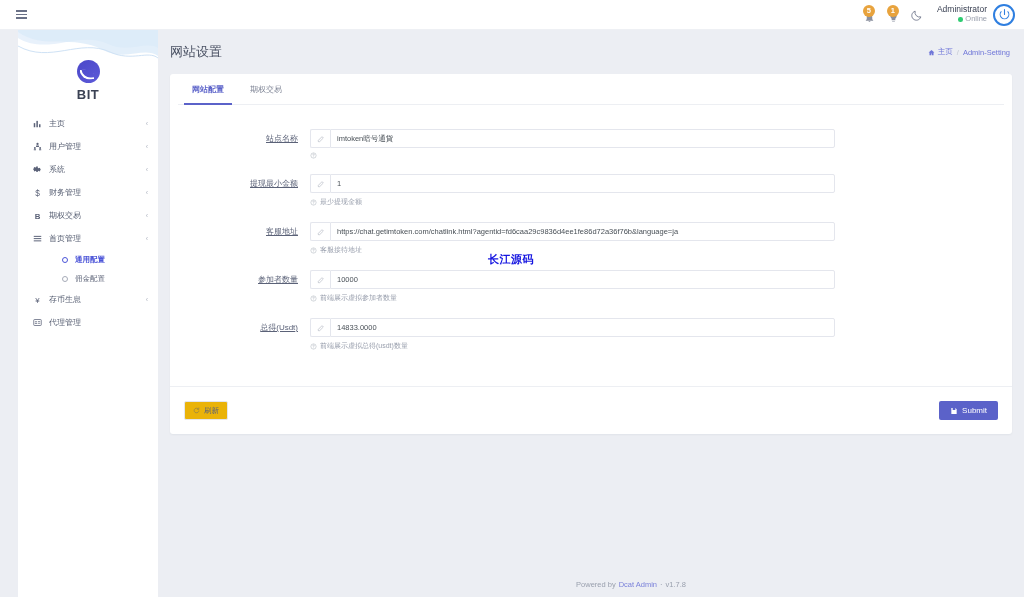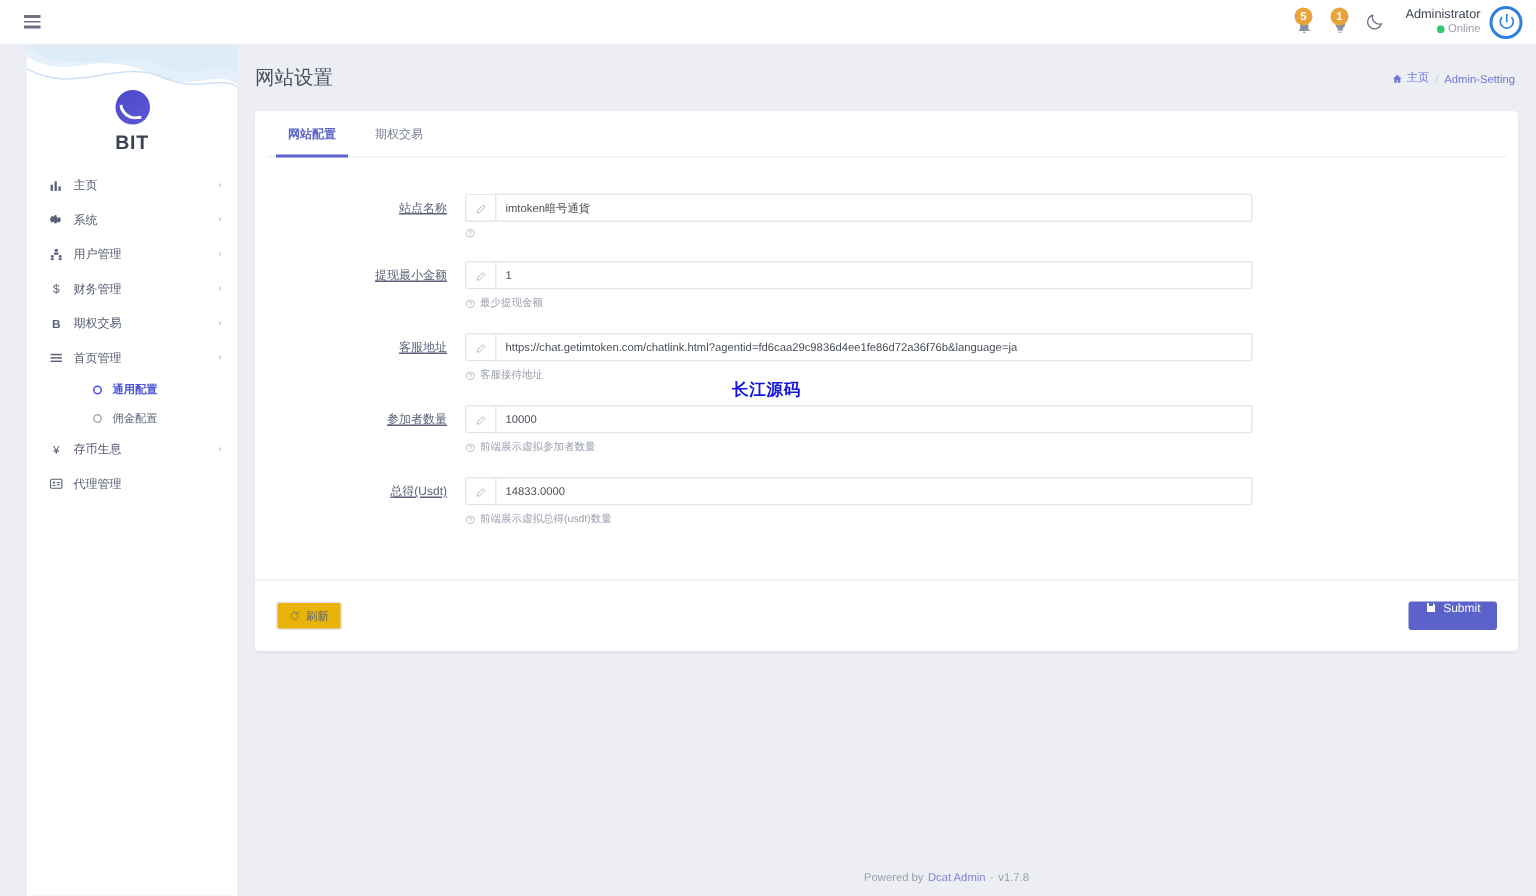--- a/index.html
+++ b/index.html
@@ -211,21 +211,21 @@
   }
   .btn-refresh {
     display: flex; align-items: center; gap: 4px;
     height: 19px; padding: 0 8px;
     border: 1px solid #e4e6ed; border-radius: 2px;
     background: #eab308; font-size: 7.5px; color: #5b6278; cursor: pointer;
   }
   .btn-refresh svg { width: 7px; height: 7px; fill:none; stroke: #5b6278; stroke-width: 1.5;}
   .btn-submit {
     margin-left: auto;
-    display: flex; align-items: flex-start; gap: 4px;
+    display: flex; align-items: center; gap: 4px;
     height: 19px; padding: 0 11px;
     border: none; border-radius: 2px;
     background: #5b62c9; color: #fff; font-size: 8px; cursor: pointer;
     font-family: "Liberation Sans", sans-serif;
   }
   .btn-submit svg { width: 8px; height: 8px; fill: #fff; }
 
   .footer-note {
     position: absolute; bottom: 0; left: 158px; width: 866px;
     height: 26px; display: flex; align-items: center; justify-content: center;
@@ -303,39 +303,39 @@
             <rect x="16" y="14" width="4" height="8"></rect>
           </svg>
       </span>
       <span class="menu-label">主页</span>
       <span class="menu-caret">‹</span>
     </div>
 
     <div class="menu-item">
       <span class="menu-ico">
         <svg viewBox="0 0 24 24">
-            <path d="M12 8a4 4 0 1 0 0 8 4 4 0 0 0 0-8zm9 4l-2-1.2.4-2.3-2.1-1.2-1.8 1.5-2.2-.9L12 3.6h-2.4l-1.3 2.3-2.2.9L4.3 5.3 2.2 6.5l.4 2.3L.6 10v2.4l2 1.2-.4 2.3 2.1 1.2 1.8-1.5 2.2.9 1.3 2.3H12l1.3-2.3 2.2-.9 1.8 1.5 2.1-1.2-.4-2.3 2-1.2z"></path>
-          </svg>
-      </span>
-      <span class="menu-label">系统</span>
-      <span class="menu-caret">‹</span>
-    </div>
-
-    <div class="menu-item">
-      <span class="menu-ico">
-        <svg viewBox="0 0 24 24">
             <circle cx="12" cy="5" r="3"></circle>
             <rect x="8" y="9" width="8" height="4" rx="1"></rect>
             <circle cx="5" cy="16" r="2.5"></circle>
             <circle cx="19" cy="16" r="2.5"></circle>
             <rect x="2" y="19" width="6" height="3" rx="1"></rect>
             <rect x="16" y="19" width="6" height="3" rx="1"></rect>
           </svg>
       </span>
       <span class="menu-label">用户管理</span>
+      <span class="menu-caret">‹</span>
+    </div>
+
+    <div class="menu-item">
+      <span class="menu-ico">
+        <svg viewBox="0 0 24 24">
+            <path d="M12 8a4 4 0 1 0 0 8 4 4 0 0 0 0-8zm9 4l-2-1.2.4-2.3-2.1-1.2-1.8 1.5-2.2-.9L12 3.6h-2.4l-1.3 2.3-2.2.9L4.3 5.3 2.2 6.5l.4 2.3L.6 10v2.4l2 1.2-.4 2.3 2.1 1.2 1.8-1.5 2.2.9 1.3 2.3H12l1.3-2.3 2.2-.9 1.8 1.5 2.1-1.2-.4-2.3 2-1.2z"></path>
+          </svg>
+      </span>
+      <span class="menu-label">系统</span>
       <span class="menu-caret">‹</span>
     </div>
 
     <div class="menu-item">
       <span class="menu-ico">
         <svg viewBox="0 0 24 24">
             <text x="12" y="20" font-size="22" text-anchor="middle" font-family="Liberation Sans">$</text>
           </svg>
       </span>
       <span class="menu-label">财务管理</span>

